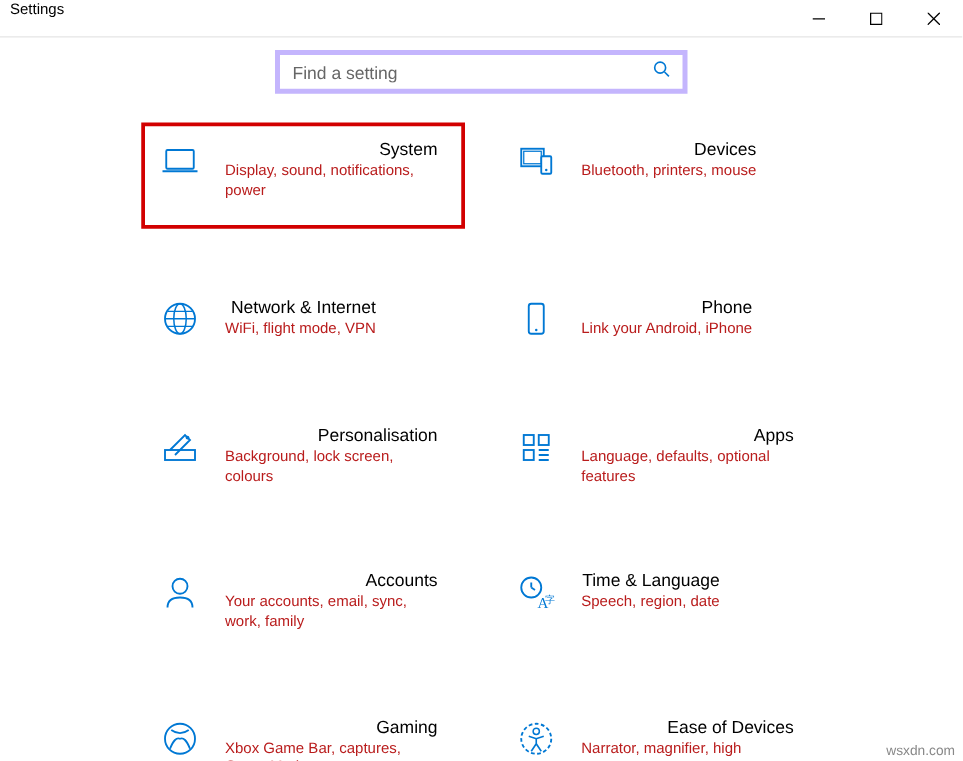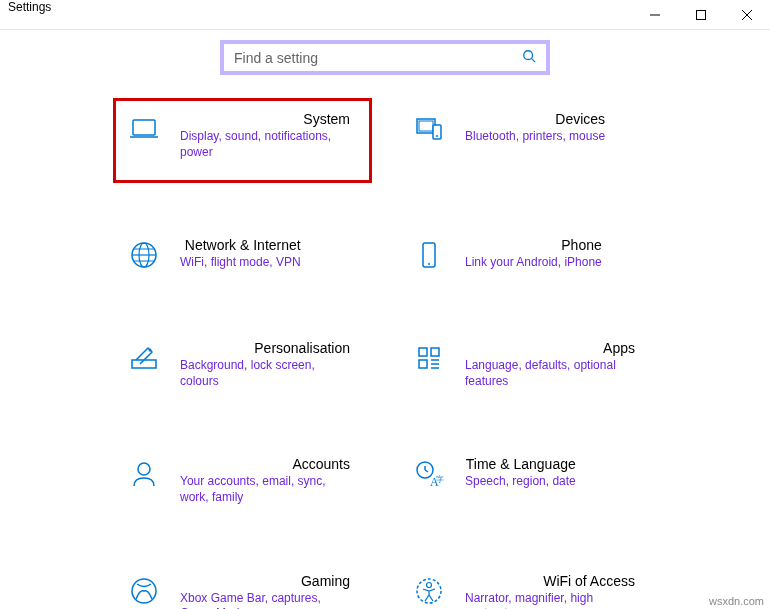--- a/index.html
+++ b/index.html
@@ -14,21 +14,21 @@
     .search-input { flex: 1; border: none; outline: none; font-size: 14px; color: #666; }
     .search-input::placeholder { color: #666; }
     .search-icon { color: #0067c0; }
     .categories { padding: 0 120px 40px 120px; display: grid; grid-template-columns: 1fr 1fr; column-gap: 40px; row-gap: 55px; }
     .category { display: flex; align-items: flex-start; gap: 18px; cursor: pointer; padding: 6px; }
     .category.highlighted { border: 3px solid #d20000; padding: 10px 10px 20px 10px; margin: -7px; }
     .cat-icon { width: 36px; height: 36px; flex-shrink: 0; display: flex; align-items: center; justify-content: center; color: #0078d4; }
     .cat-icon svg { width: 32px; height: 32px; }
     .cat-text { display: flex; flex-direction: column; gap: 2px; }
     .cat-title { font-size: 14px; color: #000; text-align: right; }
-    .cat-desc { font-size: 12px; color: #6d28d9; max-width: 170px; line-height: 1.3; }
+    .cat-desc { font-size: 12px; color: #b91c1c; max-width: 170px; line-height: 1.3; }
     .watermark { position: absolute; bottom: 2px; right: 6px; font-size: 11px; color: #888; text-align: right; }
   </style>
 </head>
 <body>
 
 <div class="titlebar">
   <span class="titlebar-text">Settings</span>
   <div class="titlebar-controls">
     <div class="titlebar-btn">
       <svg viewBox="0 0 10 10">
@@ -196,20 +196,20 @@
 
   <div class="category">
     <span class="cat-icon">
       <svg viewBox="0 0 32 32">
           <circle cx="16" cy="16" r="12" stroke="#0078d4" stroke-width="1.5" fill="none" stroke-dasharray="3 2"></circle>
           <circle cx="16" cy="10" r="2.5" stroke="#0078d4" stroke-width="1.2" fill="none"></circle>
           <path d="M10 14 L16 16 L22 14 M16 16 L16 20 M16 20 L12 26 M16 20 L20 26" stroke="#0078d4" stroke-width="1.3" fill="none"></path>
         </svg>
     </span>
     <div class="cat-text">
-      <span class="cat-title">WiFi of Access</span>
+      <span class="cat-title">Ease of Devices</span>
       <span class="cat-desc">Narrator, magnifier, high contrast</span>
     </div>
   </div>
 
 </div>
 
 <div class="watermark">wsxdn.com</div>
 
 </body></html>

